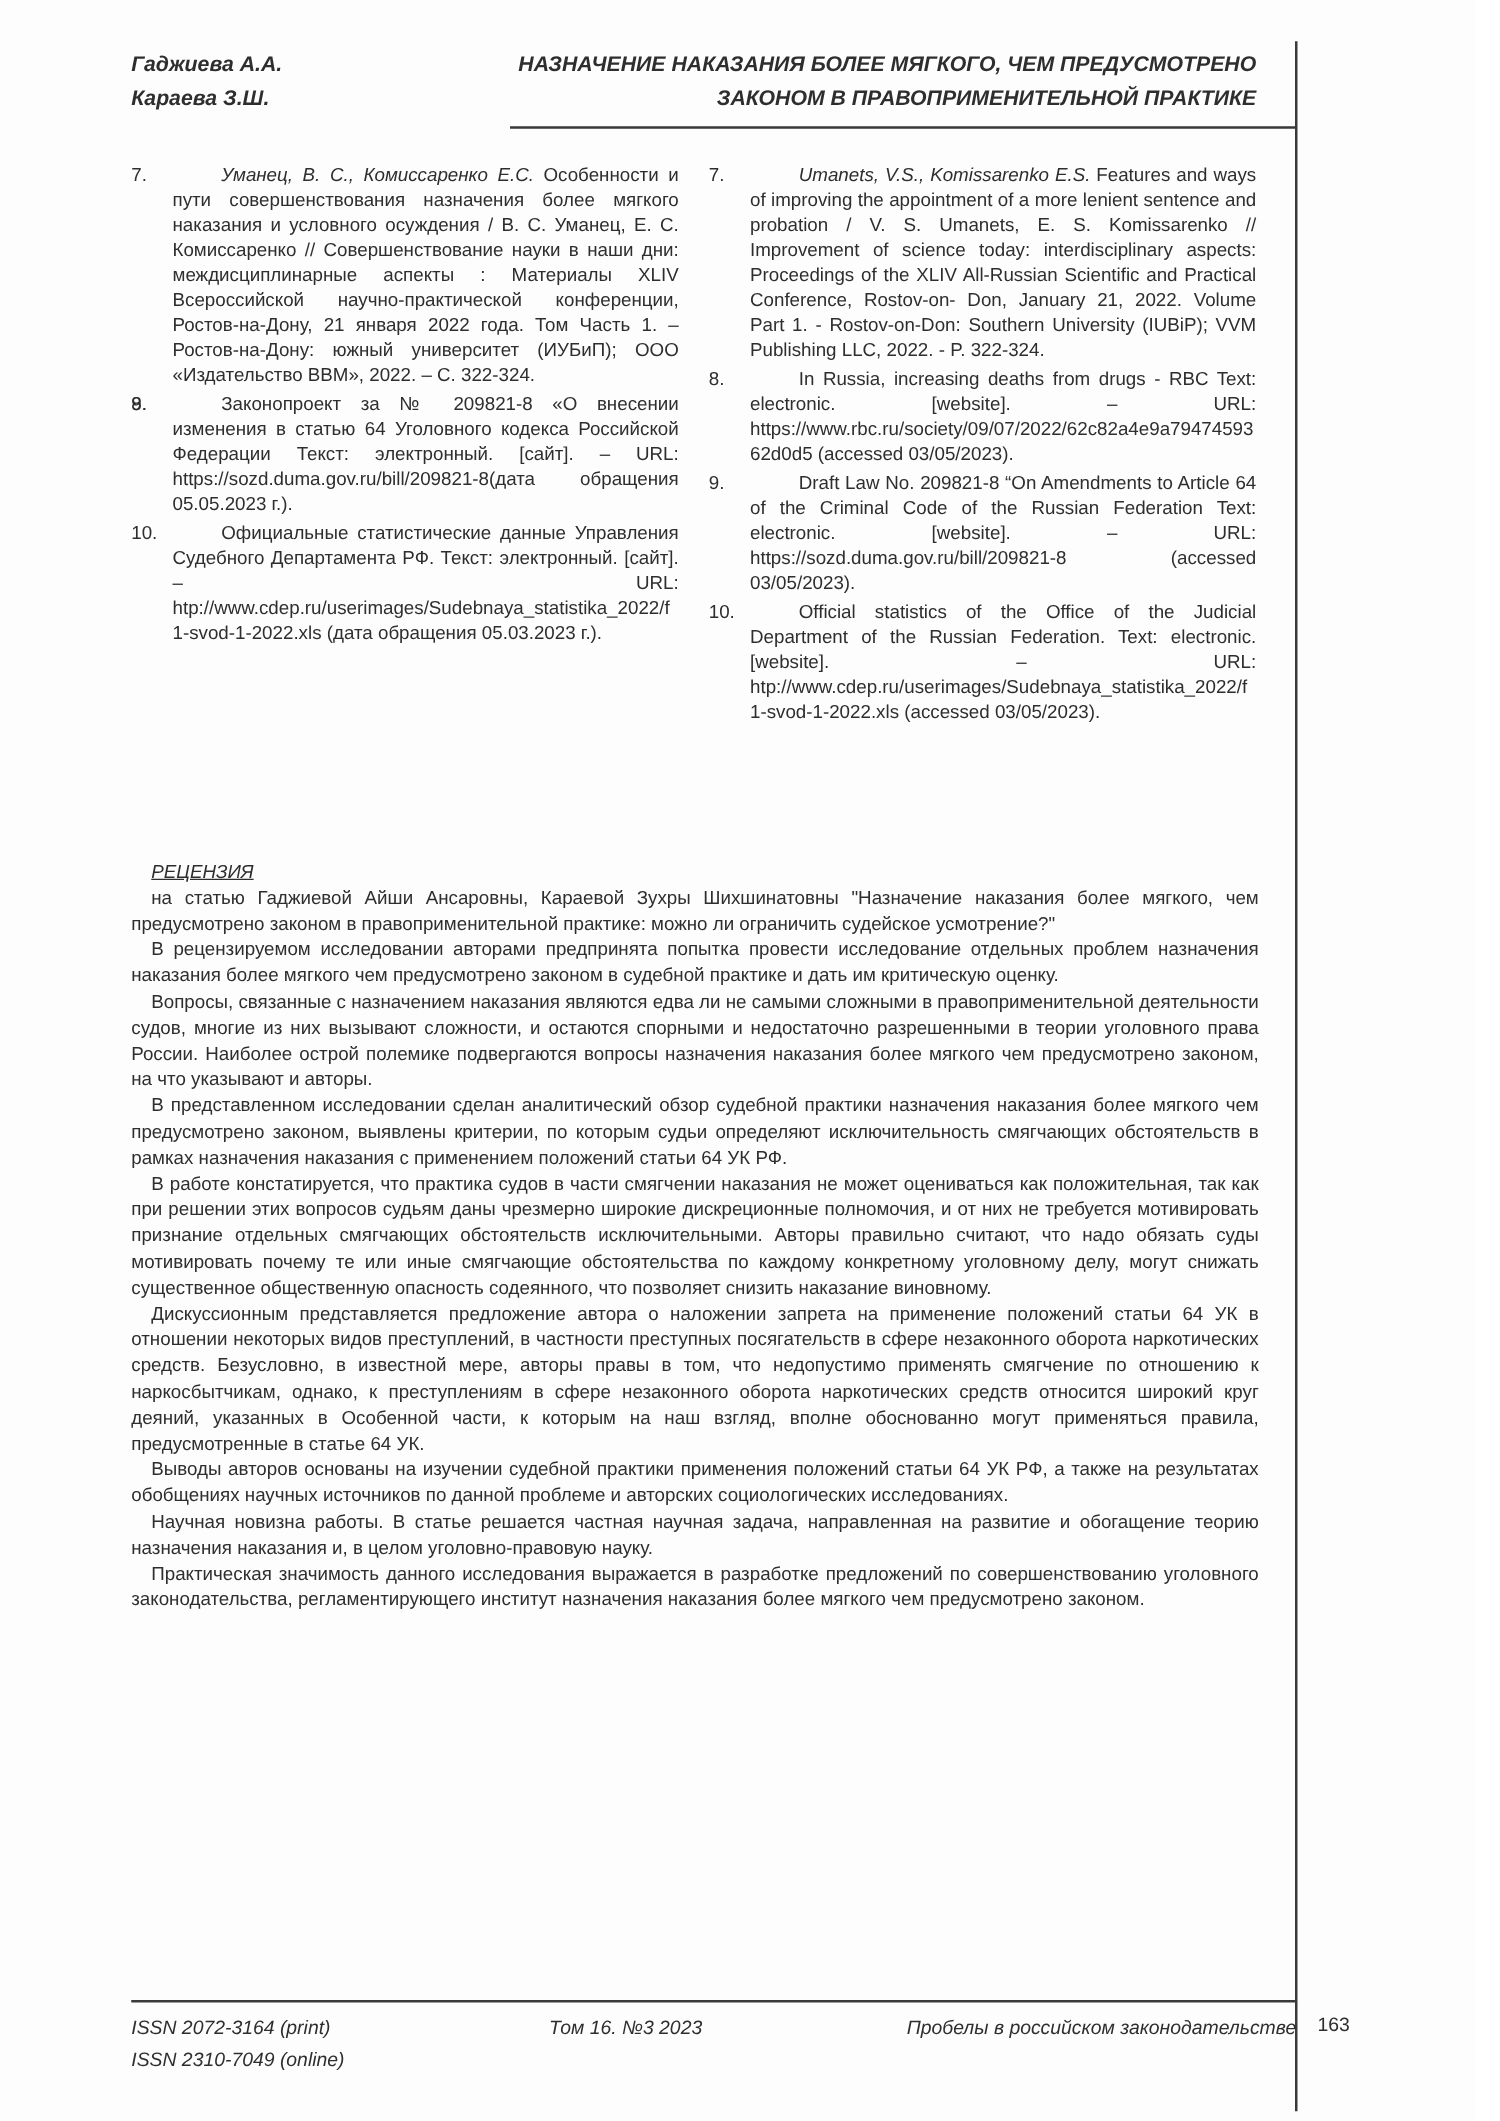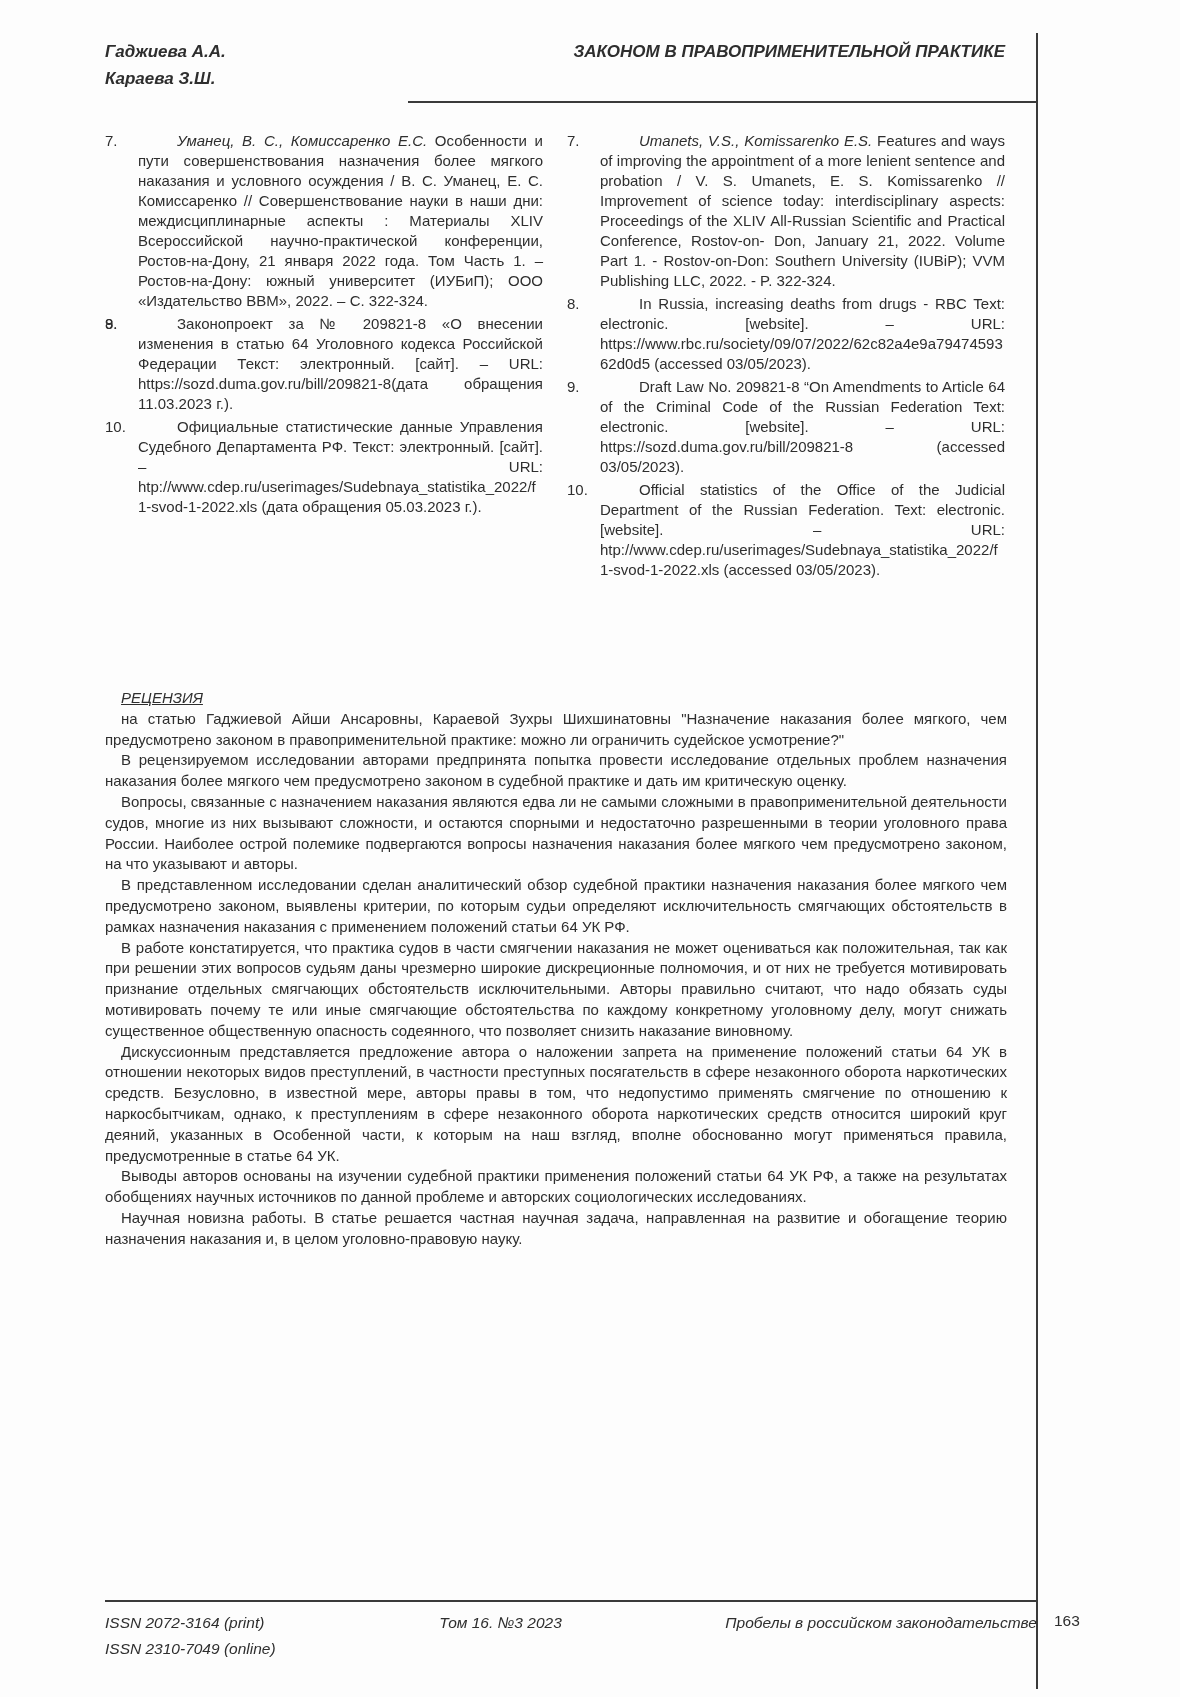--- a/index.html
+++ b/index.html
@@ -54,38 +54,39 @@
 <body>
 
 <div class="page">
 
   <header class="page-header">
     <div class="authors">
       <div>Гаджиева А.А.</div>
       <div>Караева З.Ш.</div>
     </div>
     <div class="running-title">
+      <div>НАЗНАЧЕНИЕ НАКАЗАНИЯ БОЛЕЕ МЯГКОГО, ЧЕМ ПРЕДУСМОТРЕНО</div>
       <div>ЗАКОНОМ В ПРАВОПРИМЕНИТЕЛЬНОЙ ПРАКТИКЕ</div>
     </div>
   </header>
   <div class="header-rule"></div>
   <div class="v-rule"></div>
 
   <section class="refs">
     <ol class="ref-col">
       <li class="ref">
         <span class="ref-num">7.</span>
         <span class="ref-text"><i>Уманец, В. С., Комиссаренко Е.С.</i><span> Особенности и пути совершенствования назначения более мягкого наказания и условного осуждения / В. С. Уманец, Е. С. Комиссаренко // Совершенствование науки в наши дни: междисциплинарные аспекты : Материалы XLIV Всероссийской научно-практической конференции, Ростов-на-Дону, 21 января 2022 года. Том Часть 1. – Ростов-на-Дону: южный университет (ИУБиП); ООО «Издательство ВВМ», 2022. – С. 322-324.</span></span>
       </li>
       <li class="ref">
         <span class="ref-num">8.</span>
       </li>
       <li class="ref">
         <span class="ref-num">9.</span>
-        <span class="ref-text"><i></i><span>Законопроект за № 209821-8 «О внесении изменения в статью 64 Уголовного кодекса Российской Федерации Текст: электронный. [сайт]. – URL: https://sozd.duma.gov.ru/bill/209821-8(дата обращения 11.03.2023 г.).</span></span>
+        <span class="ref-text"><i></i><span>Законопроект за № 209821-8 «О внесении изменения в статью 64 Уголовного кодекса Российской Федерации Текст: электронный. [сайт]. – URL: https://sozd.duma.gov.ru/bill/209821-8(дата обращения 05.05.2023 г.).</span></span>
       </li>
       <li class="ref">
         <span class="ref-num">10.</span>
         <span class="ref-text"><i></i><span>Официальные статистические данные Управления Судебного Департамента РФ. Текст: электронный. [сайт]. – URL: htp://www.cdep.ru/userimages/Sudebnaya_statistika_2022/f1-svod-1-2022.xls (дата обращения 05.03.2023 г.).</span></span>
       </li>
     </ol>
     <ol class="ref-col">
       <li class="ref">
         <span class="ref-num">7.</span>
         <span class="ref-text"><i>Umanets, V.S., Komissarenko E.S.</i><span> Features and ways of improving the appointment of a more lenient sentence and probation / V. S. Umanets, E. S. Komissarenko // Improvement of science today: interdisciplinary aspects: Proceedings of the XLIV All-Russian Scientific and Practical Conference, Rostov-on- Don, January 21, 2022. Volume Part 1. - Rostov-on-Don: Southern University (IUBiP); VVM Publishing LLC, 2022. - P. 322-324.</span></span>
@@ -108,20 +109,21 @@
   <section class="review">
     <p class="review-heading"><span class="underlined">РЕЦЕНЗИЯ</span></p>
     <p>на статью Гаджиевой Айши Ансаровны, Караевой Зухры Шихшинатовны "Назначение наказания более мягкого, чем предусмотрено законом в правоприменительной практике: можно ли ограничить судейское усмотрение?"</p>
     <p>В рецензируемом исследовании авторами предпринята попытка провести исследование отдельных проблем назначения наказания более мягкого чем предусмотрено законом в судебной практике и дать им критическую оценку.</p>
     <p>Вопросы, связанные с назначением наказания являются едва ли не самыми сложными в правоприменительной деятельности судов, многие из них вызывают сложности, и остаются спорными и недостаточно разрешенными в теории уголовного права России. Наиболее острой полемике подвергаются вопросы назначения наказания более мягкого чем предусмотрено законом, на что указывают и авторы.</p>
     <p>В представленном исследовании сделан аналитический обзор судебной практики назначения наказания более мягкого чем предусмотрено законом, выявлены критерии, по которым судьи определяют исключительность смягчающих обстоятельств в рамках назначения наказания с применением положений статьи 64 УК РФ.</p>
     <p>В работе констатируется, что практика судов в части смягчении наказания не может оцениваться как положительная, так как при решении этих вопросов судьям даны чрезмерно широкие дискреционные полномочия, и от них не требуется мотивировать признание отдельных смягчающих обстоятельств исключительными. Авторы правильно считают, что надо обязать суды мотивировать почему те или иные смягчающие обстоятельства по каждому конкретному уголовному делу, могут снижать существенное общественную опасность содеянного, что позволяет снизить наказание виновному.</p>
     <p>Дискуссионным представляется предложение автора о наложении запрета на применение положений статьи 64 УК в отношении некоторых видов преступлений, в частности преступных посягательств в сфере незаконного оборота наркотических средств. Безусловно, в известной мере, авторы правы в том, что недопустимо применять смягчение по отношению к наркосбытчикам, однако, к преступлениям в сфере незаконного оборота наркотических средств относится широкий круг деяний, указанных в Особенной части, к которым на наш взгляд, вполне обоснованно могут применяться правила, предусмотренные в статье 64 УК.</p>
     <p>Выводы авторов основаны на изучении судебной практики применения положений статьи 64 УК РФ, а также на результатах обобщениях научных источников по данной проблеме и авторских социологических исследованиях.</p>
     <p>Научная новизна работы. В статье решается частная научная задача, направленная на развитие и обогащение теорию назначения наказания и, в целом уголовно-правовую науку.</p>
+    <p>Практическая значимость данного исследования выражается в разработке предложений по совершенствованию уголовного законодательства, регламентирующего институт назначения наказания более мягкого чем предусмотрено законом.</p>
   </section>
 
   <div class="footer-rule"></div>
   <footer class="page-footer">
     <div class="footer-issn">
       <div>ISSN 2072-3164 (print)</div>
       <div>ISSN 2310-7049 (online)</div>
     </div>
     <div class="footer-volume">Том 16. №3 2023</div>
     <div class="footer-journal">Пробелы в российском законодательстве</div>

